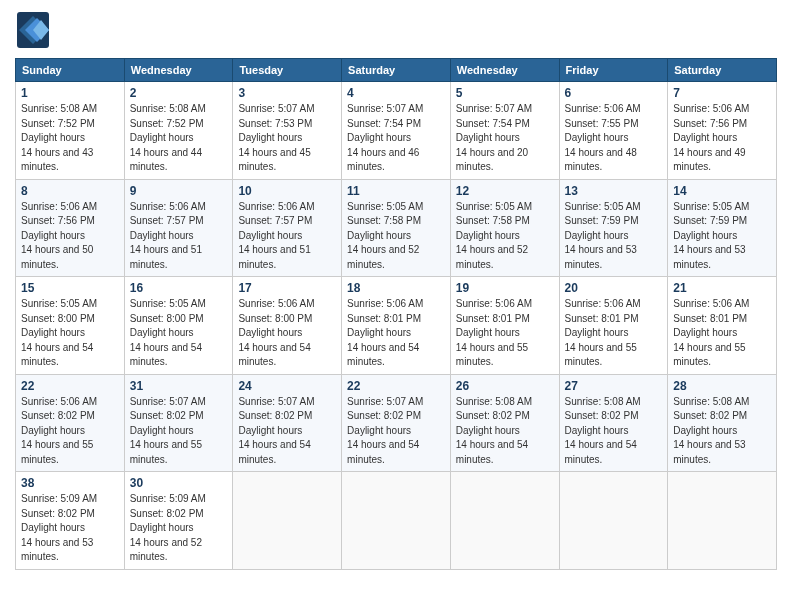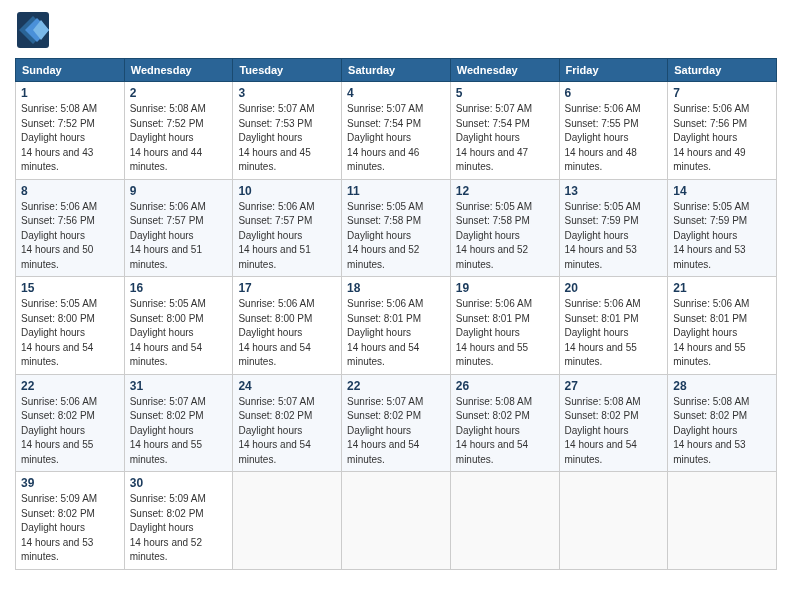--- a/index.html
+++ b/index.html
@@ -153,21 +153,21 @@
           <span>Daylight hours</span><br>
           <span>14 hours and 46 minutes.</span>
         </div>
       </td>
           <td>
         <span class="day-num">5</span>
         <div class="day-info">
           <span>Sunrise: </span><span>5:07 AM</span><br>
           <span>Sunset: </span><span>7:54 PM</span><br>
           <span>Daylight hours</span><br>
-          <span>14 hours and 47 minutes.</span>
+          <span>14 hours and 20 minutes.</span>
         </div>
       </td>
           <td>
         <span class="day-num">6</span>
         <div class="day-info">
           <span>Sunrise: </span><span>5:06 AM</span><br>
           <span>Sunset: </span><span>7:55 PM</span><br>
           <span>Daylight hours</span><br>
           <span>14 hours and 48 minutes.</span>
         </div>
@@ -372,21 +372,21 @@
         <div class="day-info">
           <span>Sunrise: </span><span>5:08 AM</span><br>
           <span>Sunset: </span><span>8:02 PM</span><br>
           <span>Daylight hours</span><br>
           <span>14 hours and 53 minutes.</span>
         </div>
       </td>
         </tr>
         <tr>
           <td>
-        <span class="day-num">39</span>
+        <span class="day-num">38</span>
         <div class="day-info">
           <span>Sunrise: </span><span>5:09 AM</span><br>
           <span>Sunset: </span><span>8:02 PM</span><br>
           <span>Daylight hours</span><br>
           <span>14 hours and 53 minutes.</span>
         </div>
       </td>
           <td>
         <span class="day-num">30</span>
         <div class="day-info">

